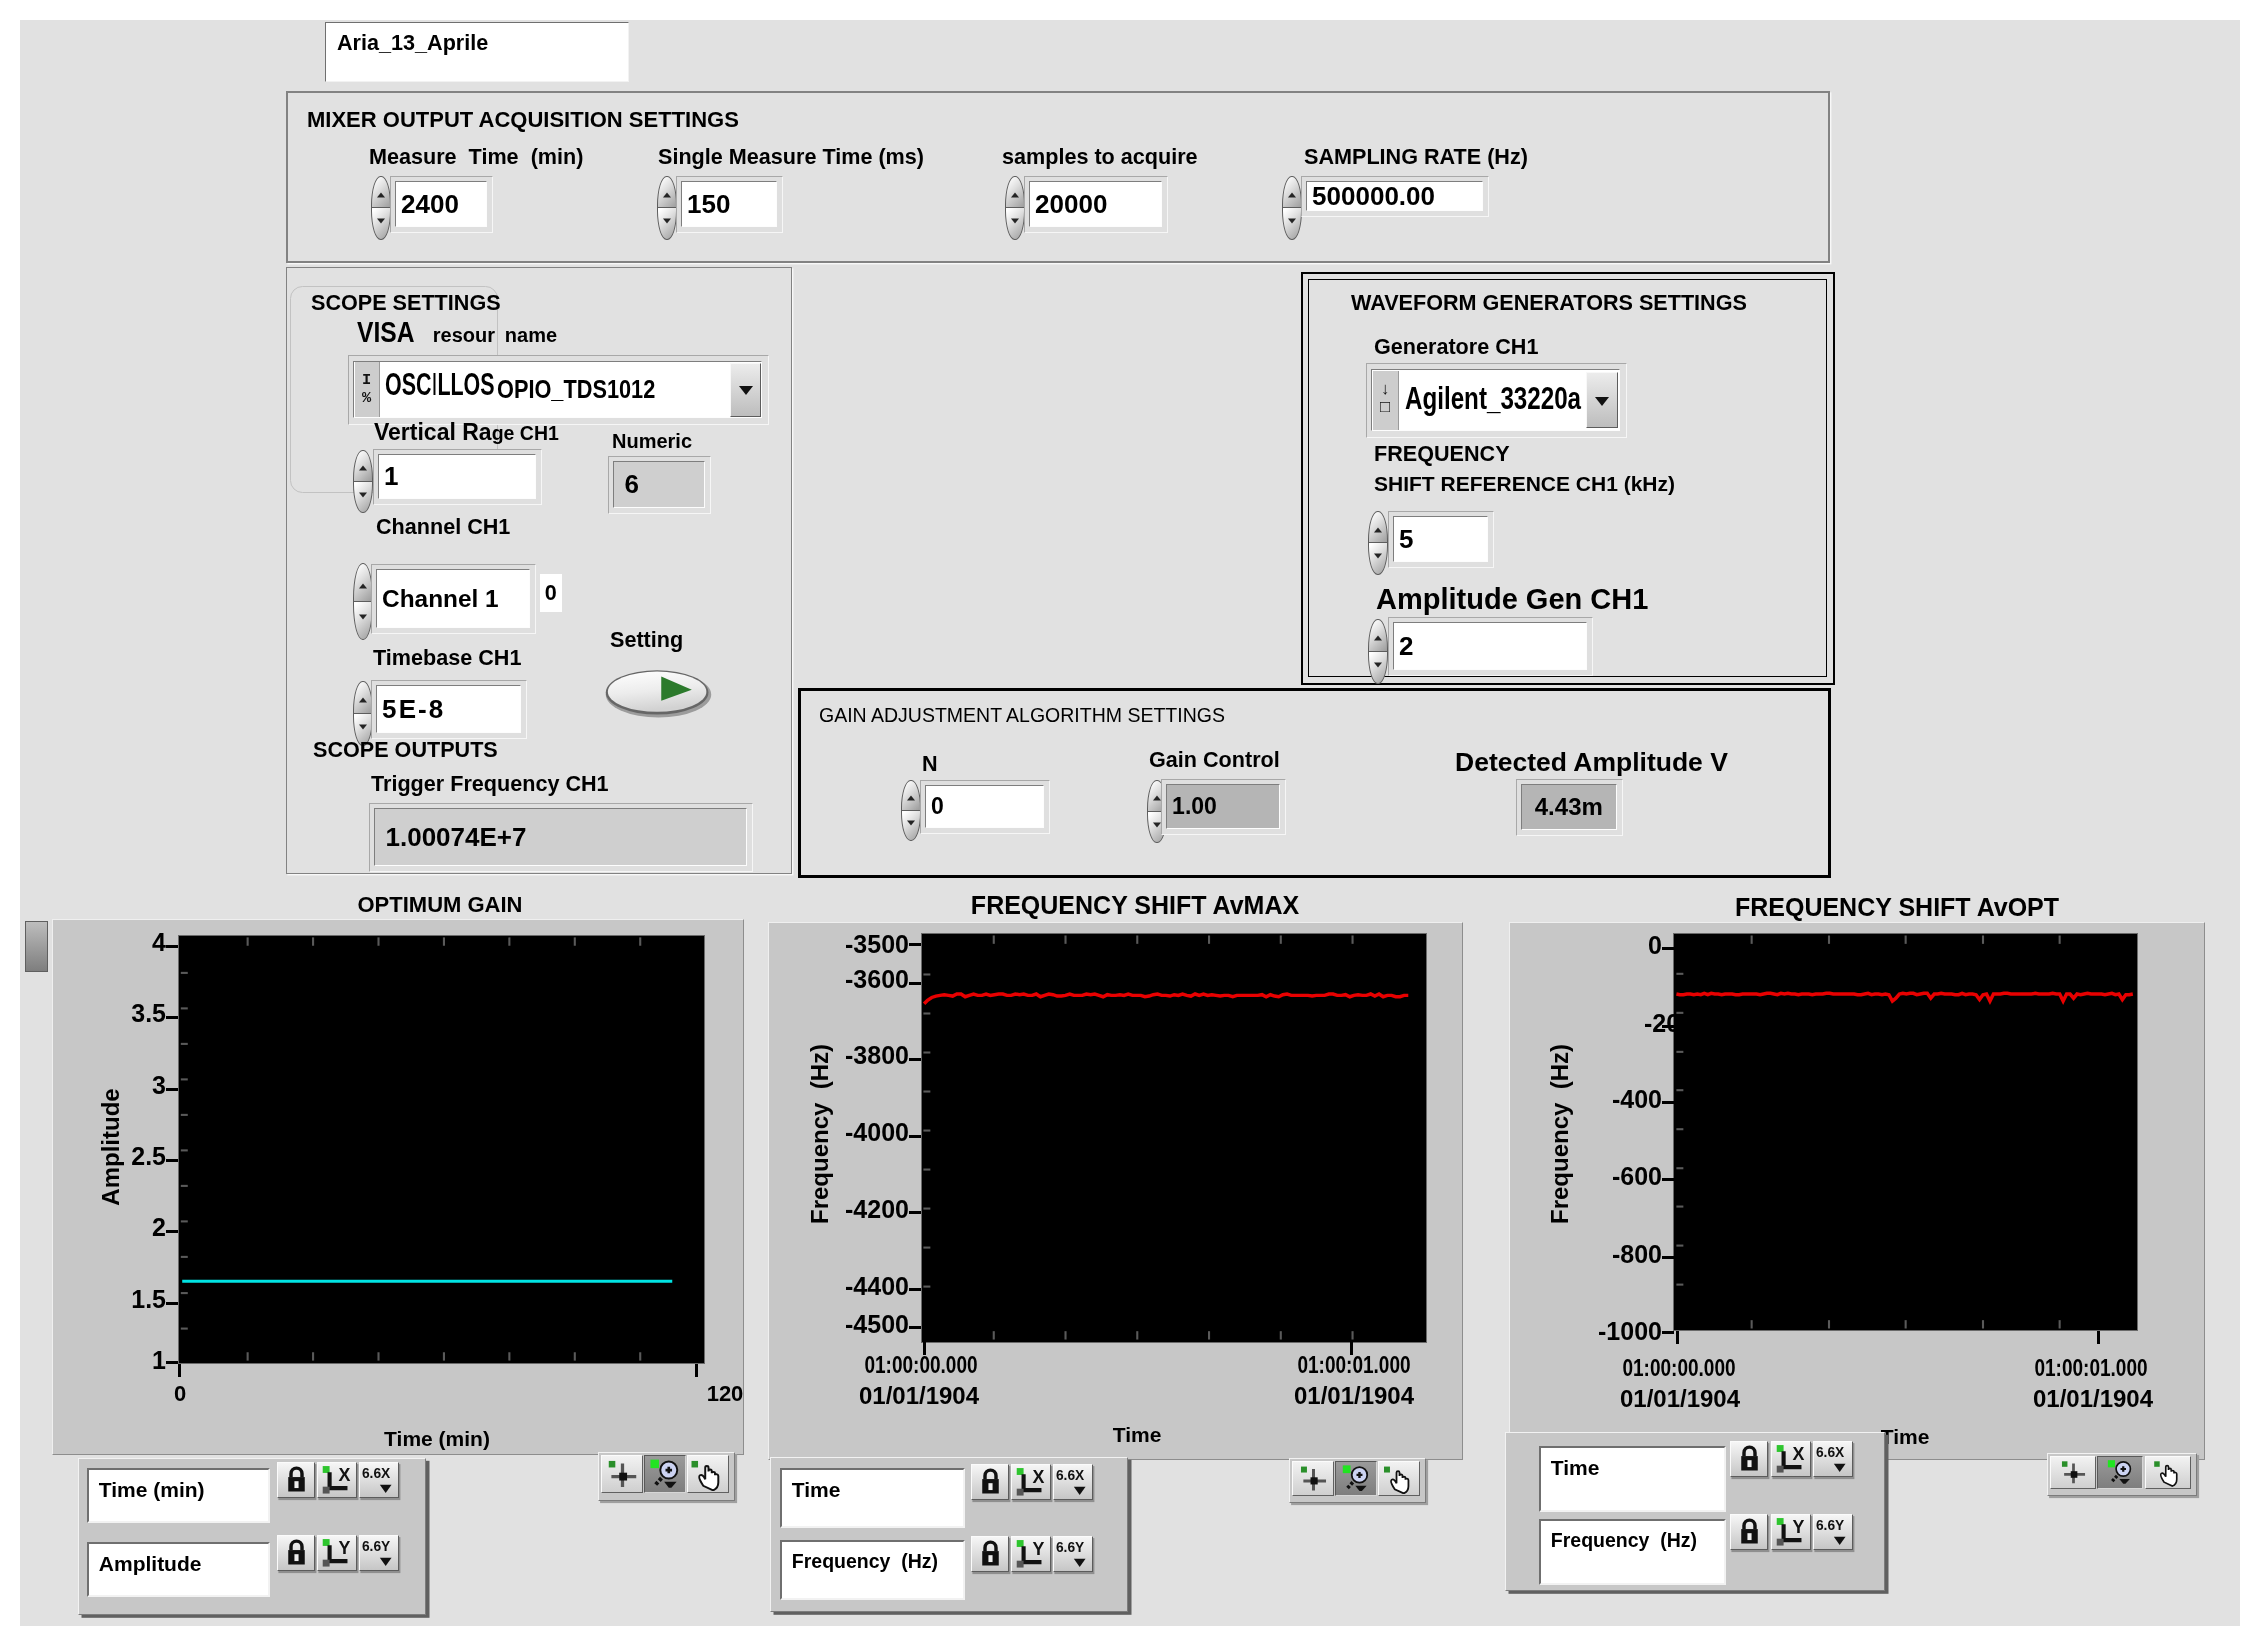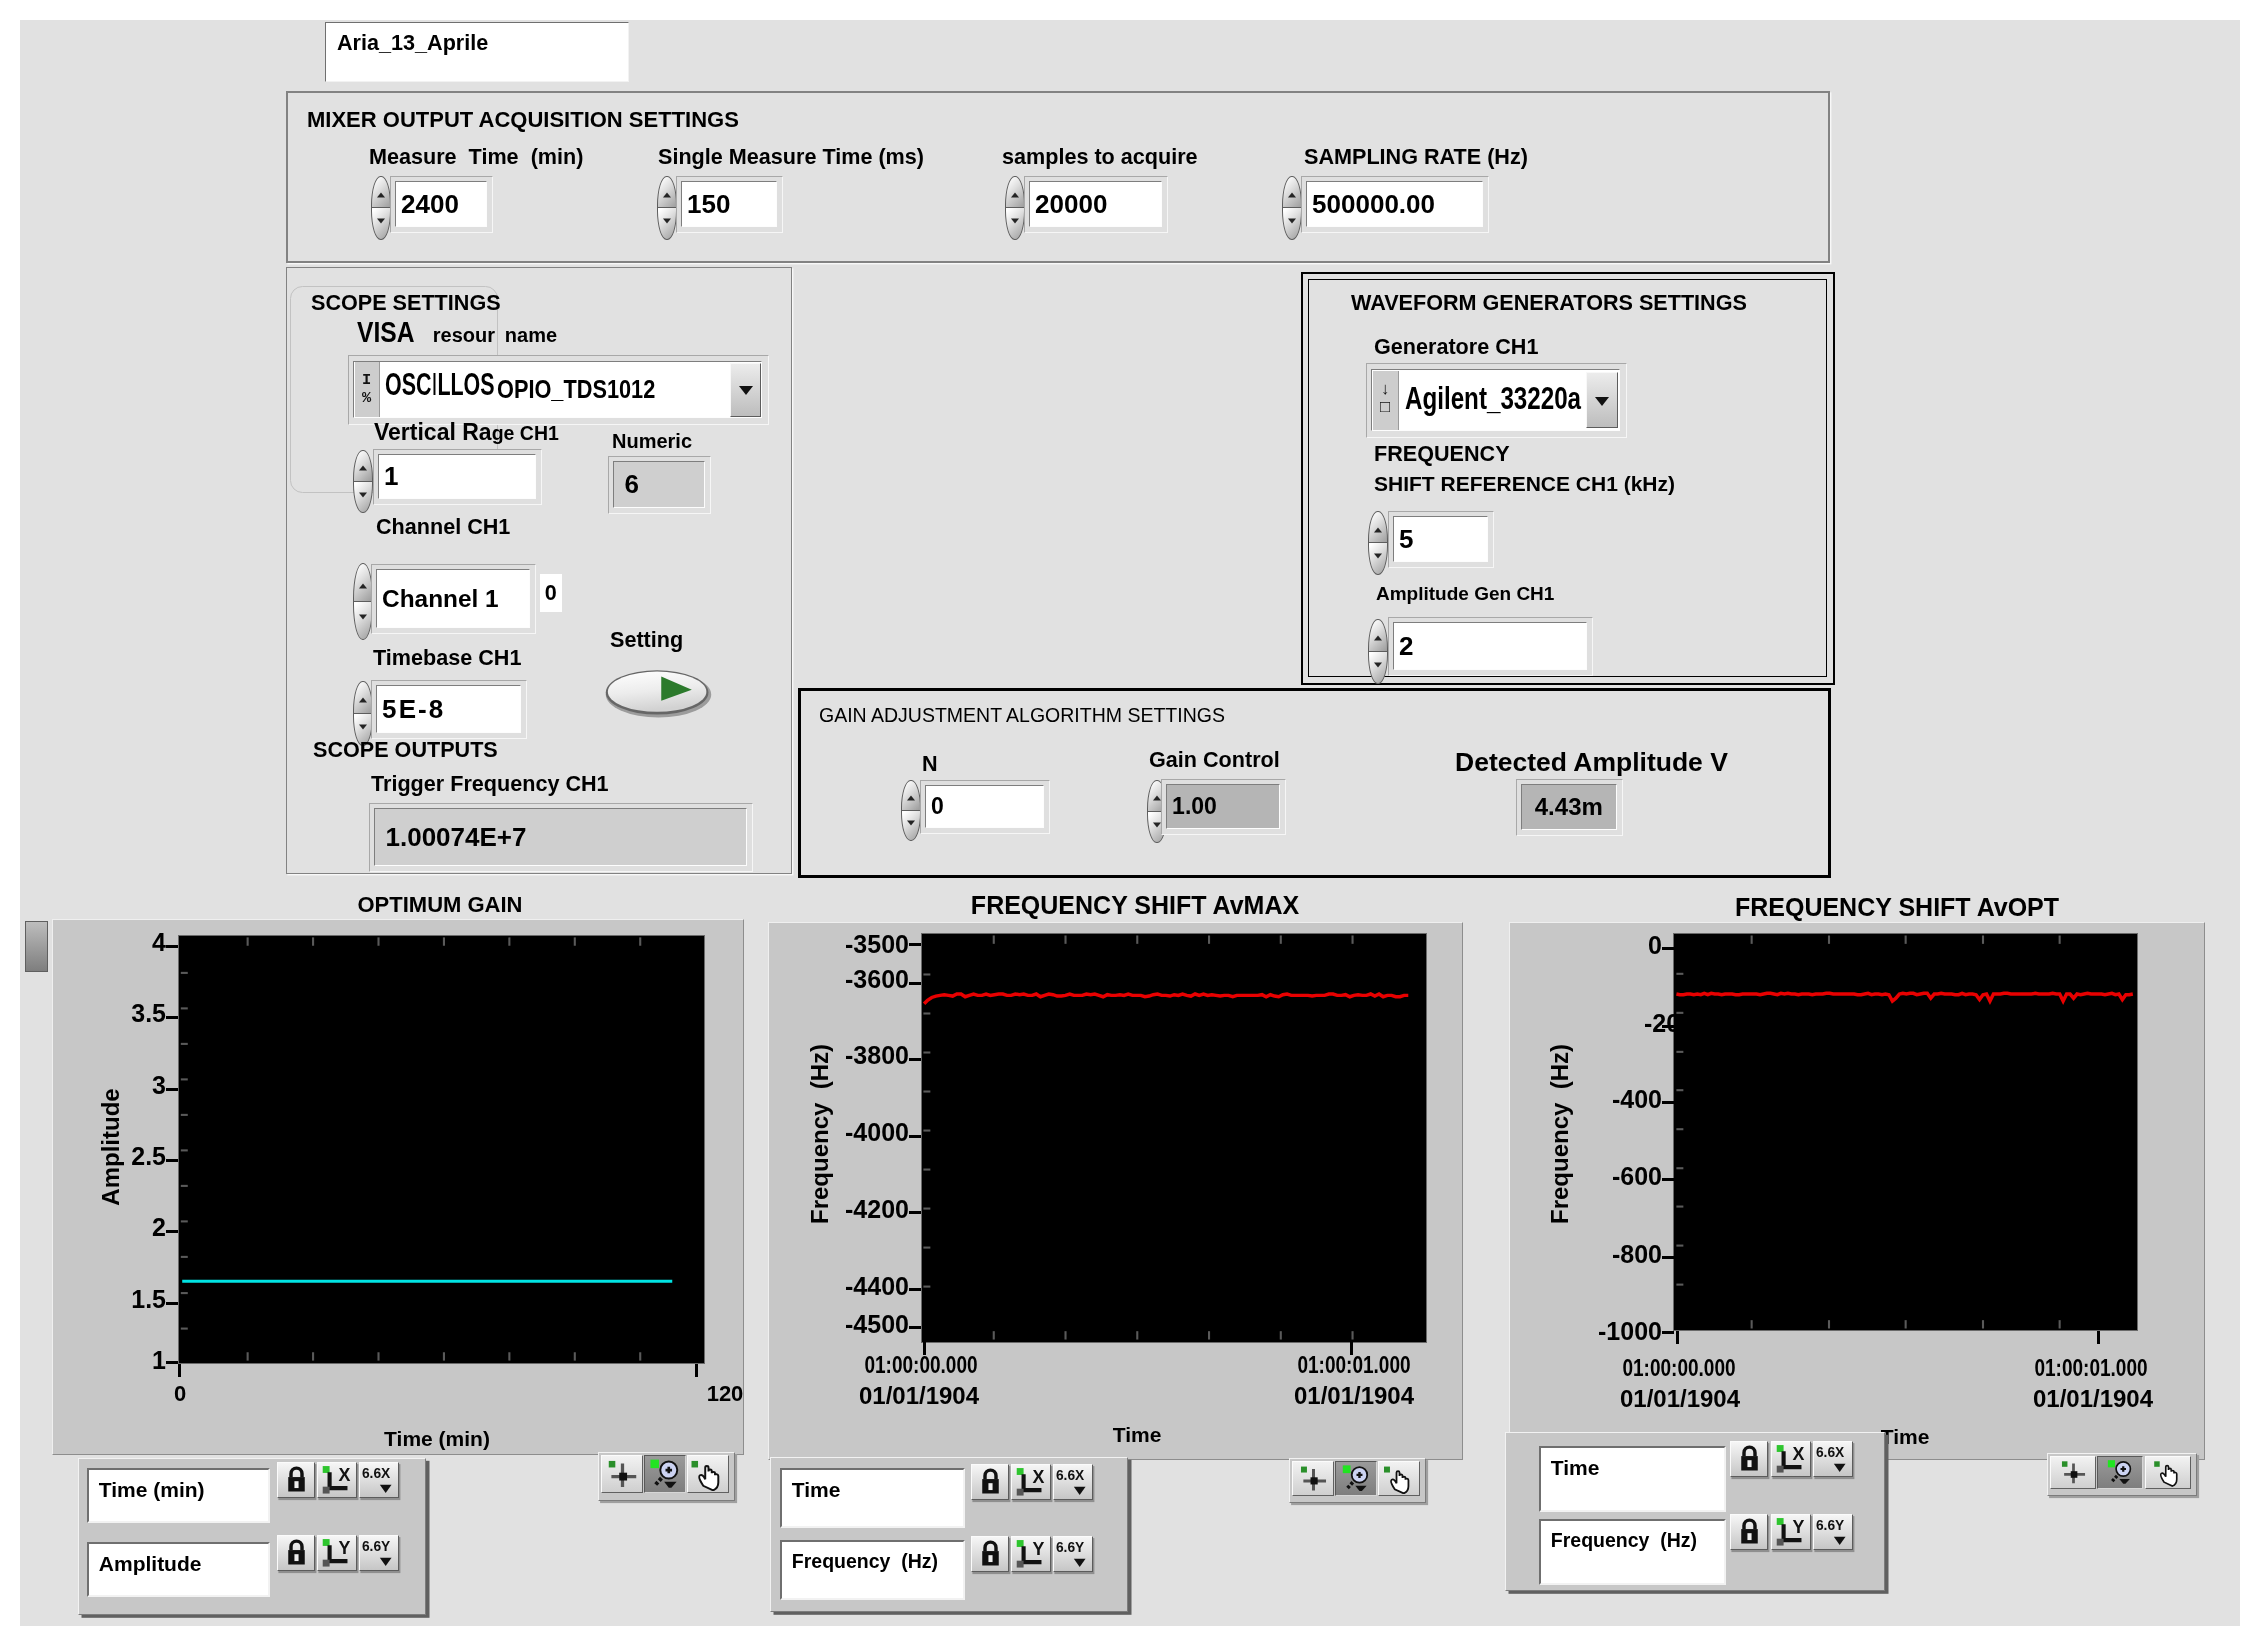--- a/index.html
+++ b/index.html
@@ -54,21 +54,21 @@
       <div class="sd"></div>
     </div>
     <div class="frame" style="left:1024px;top:176px;width:144px;height:57px">
       <div class="inner" style="background:#fff;font-size:26px;padding-left:5.6px;letter-spacing:0">20000</div>
     </div>
     <div class="lbl" style="left:1304px;top:144px;font-size:21.6px;">SAMPLING RATE (Hz)</div>
     <div class="spin" style="left:1282px;top:176px;width:20px;height:64px">
       <div class="su"></div>
       <div class="sd"></div>
     </div>
-    <div class="frame" style="left:1301px;top:176px;width:188px;height:57px">
+    <div class="frame" style="left:1301px;top:176px;width:188px;height:41px">
       <div class="inner" style="background:#fff;font-size:26px;padding-left:5.6px;letter-spacing:0">500000.00</div>
     </div>
     <div class="grp" style="left:286px;top:267px;width:506px;height:607px;border-width:1.4px"></div>
     <div class="ab" style="left:290px;top:286px;width:206px;height:205px;border:1.4px solid #c2c2c2;border-radius:12.5px"></div>
     <div class="lbl" style="left:311px;top:290px;font-size:21.6px;">SCOPE SETTINGS</div>
     <div class="lbl" style="left:357px;top:316px;font-size:29px"><span style="display:inline-block;transform:scaleX(.85);transform-origin:0 50%">VISA</span> <span style="font-size:20px">resour<span style="display:inline-block;width:9.8px"></span>name</span></div>
     <div class="frame" style="left:348px;top:355px;width:421px;height:70px">
 <div class="inner" style="background:#fff;left:4.2px;top:4.9px;right:5.6px;bottom:5.6px"></div>
 <div class="ab" style="left:5.6px;top:6.3px;width:25px;height:55px;background:#cdcdcd;border-right:1.4px solid #9a9a9a;font:700 15.3px 'Liberation Mono',monospace;color:#111;text-align:center;line-height:18px;padding-top:8.4px;box-sizing:border-box">I<br>%</div>
 <span style="position:absolute;left:36px;top:9.8px;font:700 32px 'Liberation Sans',sans-serif;transform:scaleX(.67);transform-origin:0 50%">OSC<span style="font-weight:400">I</span>LLOS</span>
@@ -139,21 +139,21 @@
 </div>
     <div class="lbl" style="left:1374px;top:441px;font-size:21.6px;">FREQUENCY</div>
     <div class="lbl" style="left:1374px;top:472px;font-size:21px;">SHIFT REFERENCE CH1 (kHz)</div>
     <div class="spin" style="left:1368px;top:511px;width:20px;height:64px">
       <div class="su"></div>
       <div class="sd"></div>
     </div>
     <div class="frame" style="left:1388px;top:511px;width:106px;height:57px">
       <div class="inner" style="background:#fff;font-size:26px;padding-left:5.6px;letter-spacing:0">5</div>
     </div>
-    <div class="lbl" style="left:1376px;top:583px;font-size:19px;">Amplitude Gen CH1</div>
+    <div class="lbl" style="left:1376px;top:583px;font-size:29px;">Amplitude Gen CH1</div>
     <div class="spin" style="left:1368px;top:619px;width:20px;height:65px">
       <div class="su"></div>
       <div class="sd"></div>
     </div>
     <div class="frame" style="left:1388px;top:617px;width:205px;height:59px">
       <div class="inner" style="background:#fff;font-size:26px;padding-left:5.6px;letter-spacing:0">2</div>
     </div>
     <div class="blk" style="left:798px;top:688px;width:1033px;height:190px;border-width:3.5px"></div>
     <div class="lbl" style="left:819px;top:704px;font-size:19.5px;font-weight:400">GAIN ADJUSTMENT ALGORITHM SETTINGS</div>
     <div class="lbl" style="left:922px;top:751px;font-size:21.6px;">N</div>

